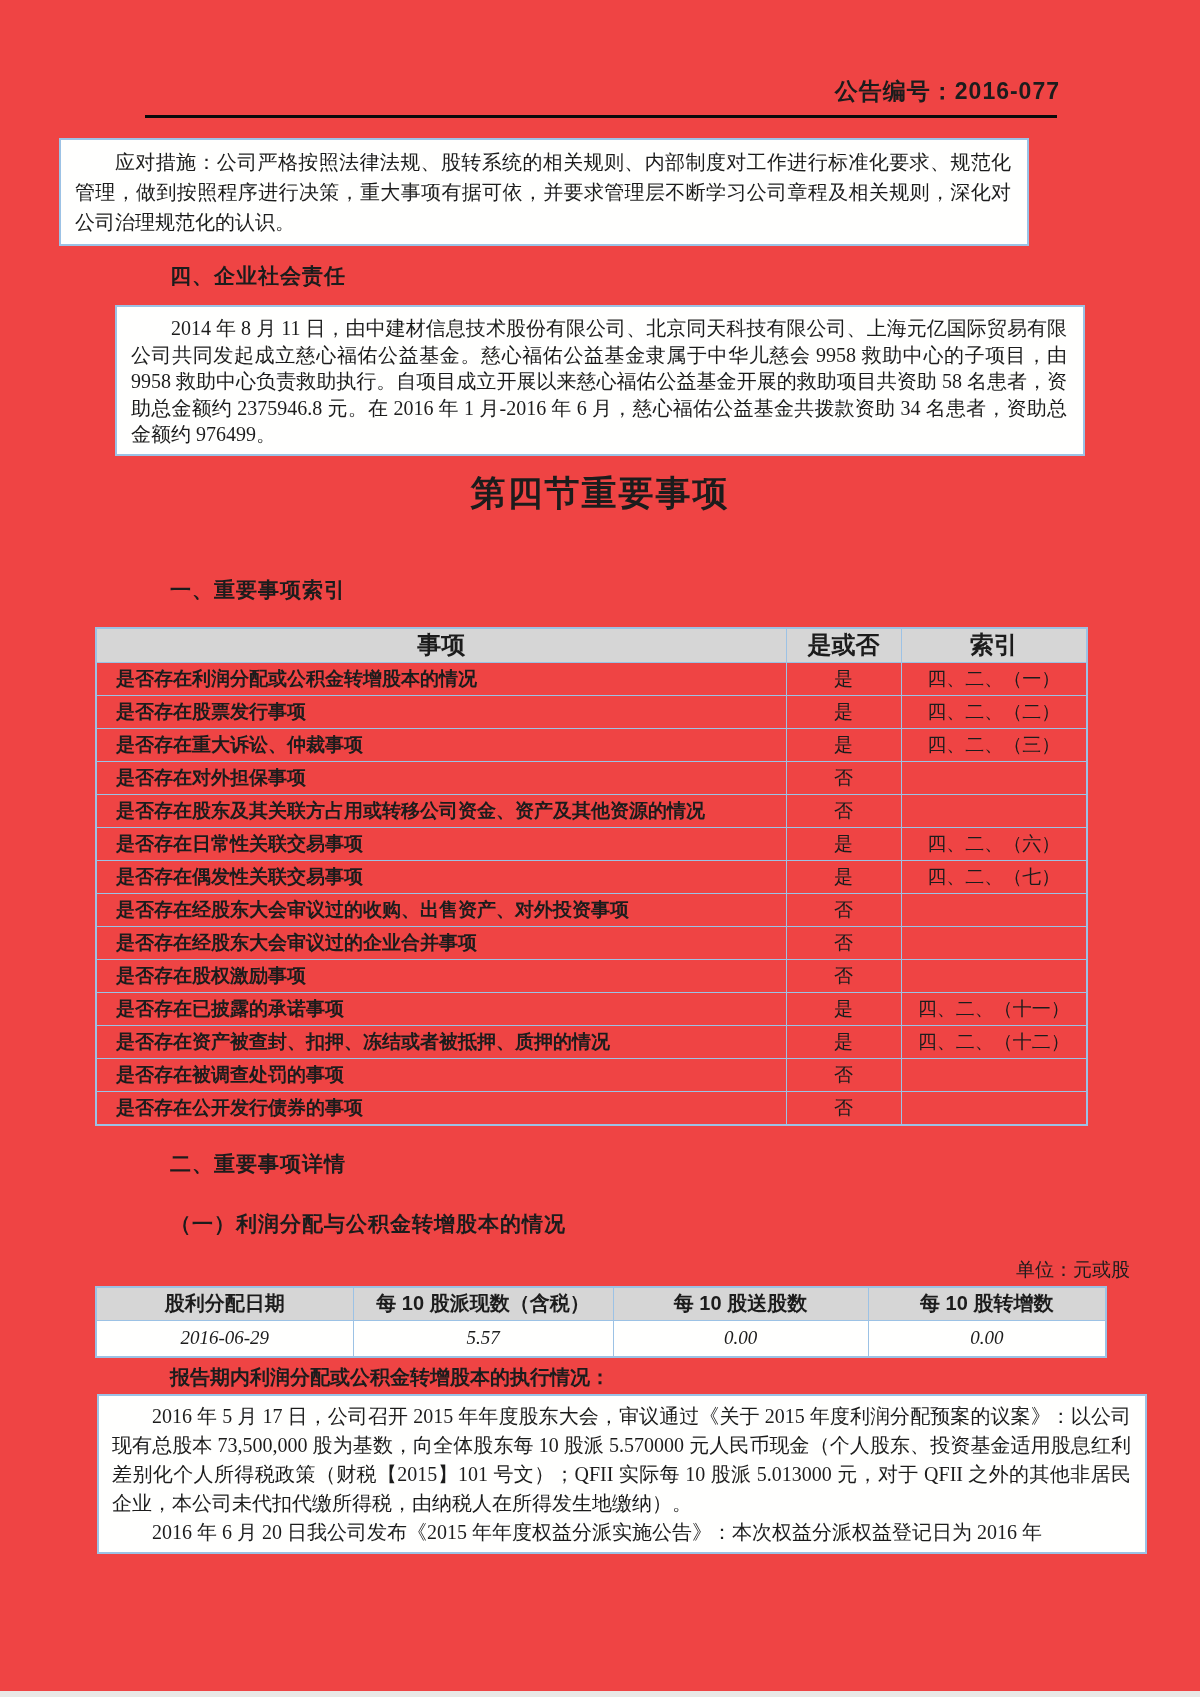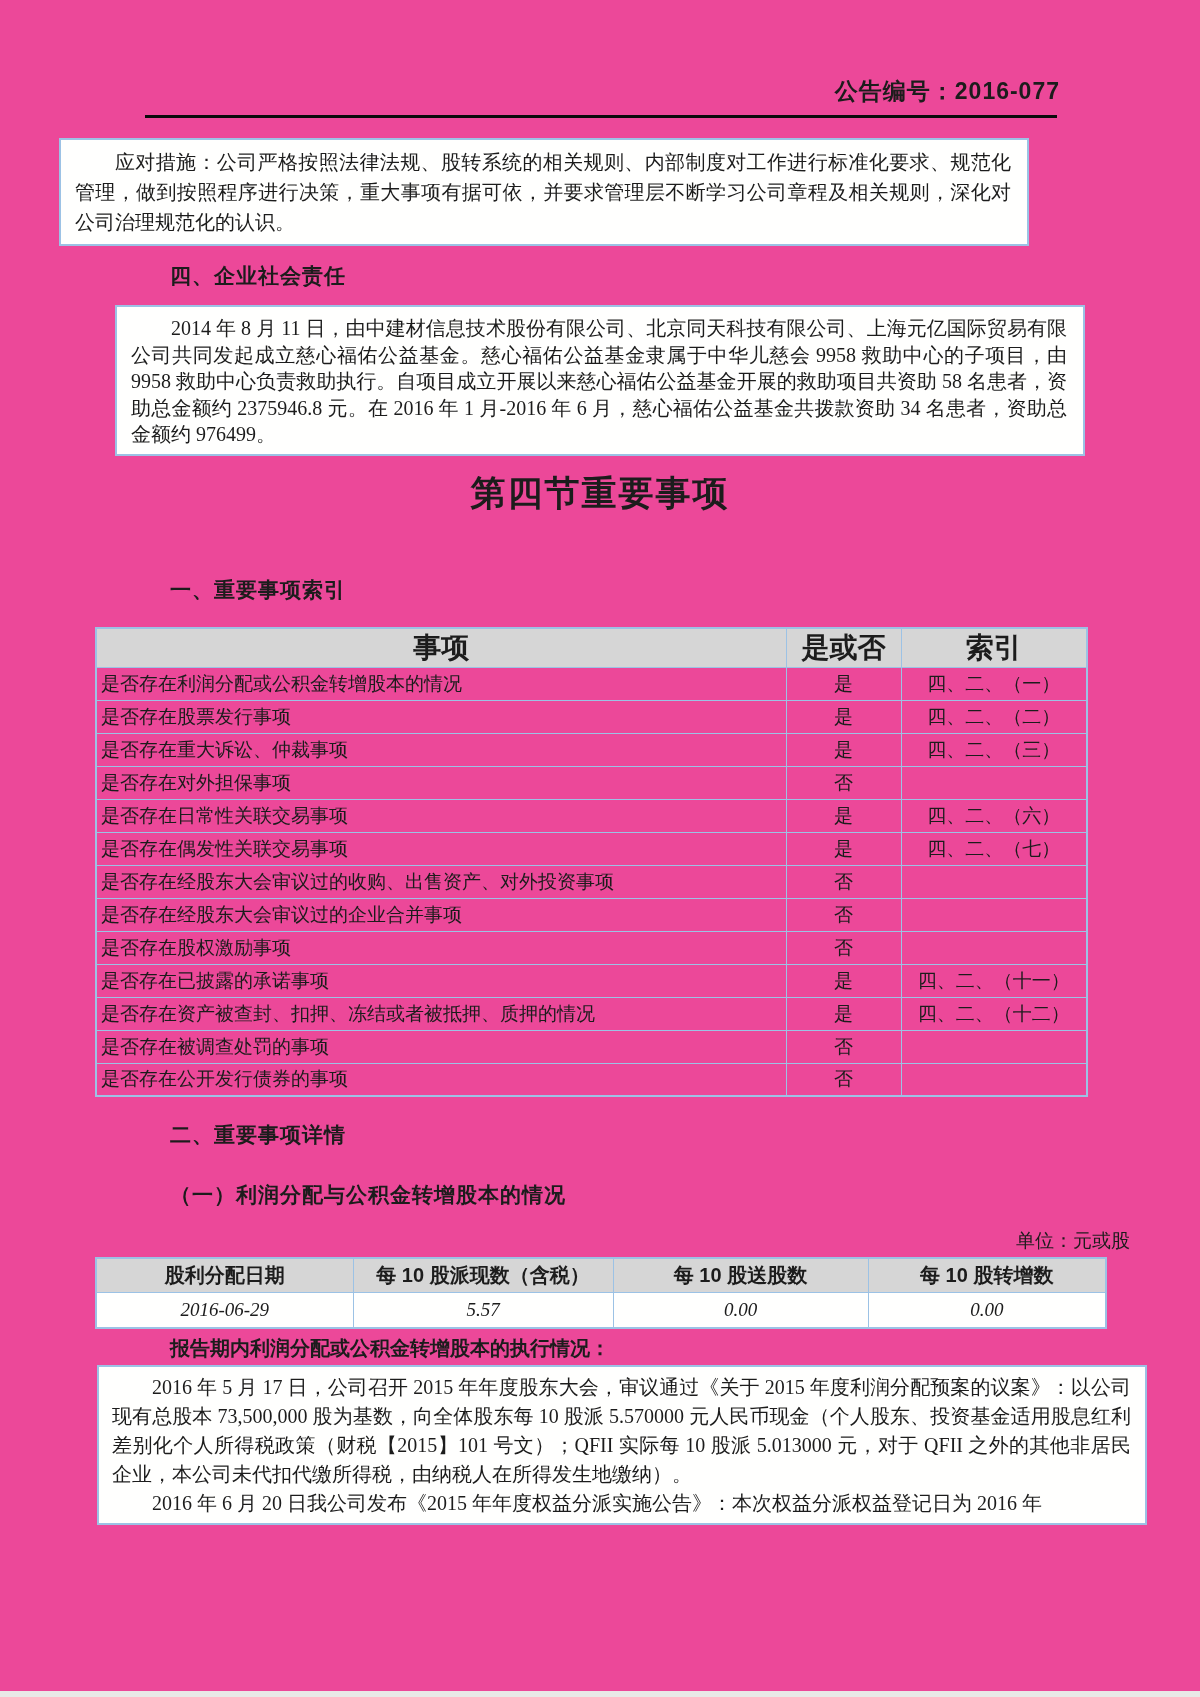--- a/index.html
+++ b/index.html
@@ -4,21 +4,21 @@
 <style>
   * { margin: 0; padding: 0; box-sizing: border-box; }
   html, body { background: #ffffff; }
   body {
     width: 1200px; height: 1697px;
     position: relative;
     overflow: hidden;
     font-family: "Liberation Serif", "DejaVu Serif", serif;
     color: #1c1c1c;
   }
-  .page { position: relative; width: 1200px; height: 1697px; background: #ec4899; }
+  .page { position: relative; width: 1200px; height: 1697px; background: #ef4444; }
 
   
   .announce-no {
     padding-top: 76px;
     padding-right: 140px;
     text-align: right;
     font-family: "Liberation Sans", "DejaVu Sans", sans-serif;
     font-weight: bold;
     font-size: 23px;
     line-height: 30px;
@@ -101,30 +101,30 @@
   .idx-table {
     margin: 24px 0 0 95px;
     width: 991px;
     border: 2px solid #9cc2e5;
   }
   .idx-table th, .idx-table td { border: 1px solid #9cc2e5; }
   .idx-table th {
     background: #d6d6d6;
     font-family: "Liberation Sans", "DejaVu Sans", sans-serif;
     font-weight: bold;
-    font-size: 28px;
+    font-size: 24px;
     height: 35px;
     text-align: center;
   }
   .idx-table td {
     font-size: 19px;
     height: 33px;
     padding: 0 4px;
   }
-  .idx-table td.c1 { text-align: left; padding-left: 4px; }
+  .idx-table td.c1 { text-align: left; padding-left: 19px; font-weight: bold; }
   .idx-table td.c2, .idx-table td.c3 { text-align: center; }
 
   .div-table {
     margin: 4px 0 0 95px;
     width: 1010px;
     border: 2px solid #9cc2e5;
   }
   .div-table th, .div-table td { border: 1px solid #9cc2e5; text-align: center; }
   .div-table th {
     background: #d6d6d6;
@@ -188,20 +188,25 @@
           <td class="c2">是</td>
           <td class="c3">四、二、（二）</td>
         </tr>
       <tr>
           <td class="c1">是否存在重大诉讼、仲裁事项</td>
           <td class="c2">是</td>
           <td class="c3">四、二、（三）</td>
         </tr>
       <tr>
           <td class="c1">是否存在对外担保事项</td>
+          <td class="c2">否</td>
+          <td class="c3"></td>
+        </tr>
+      <tr>
+          <td class="c1">是否存在股东及其关联方占用或转移公司资金、资产及其他资源的情况</td>
           <td class="c2">否</td>
           <td class="c3"></td>
         </tr>
       <tr>
           <td class="c1">是否存在日常性关联交易事项</td>
           <td class="c2">是</td>
           <td class="c3">四、二、（六）</td>
         </tr>
       <tr>
           <td class="c1">是否存在偶发性关联交易事项</td>

